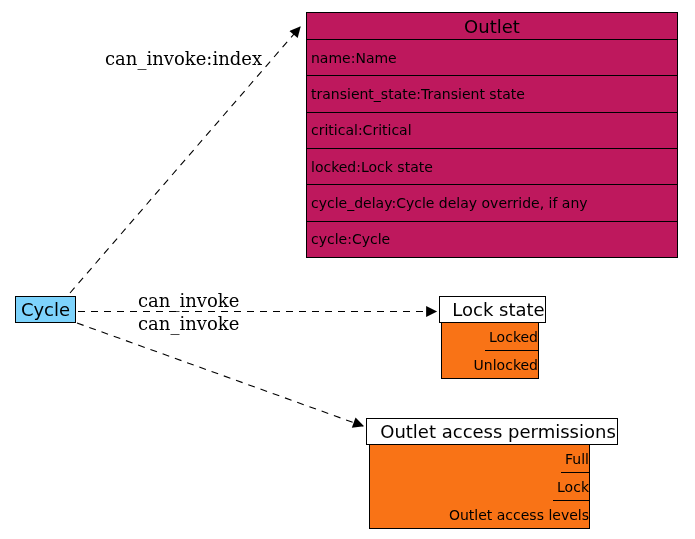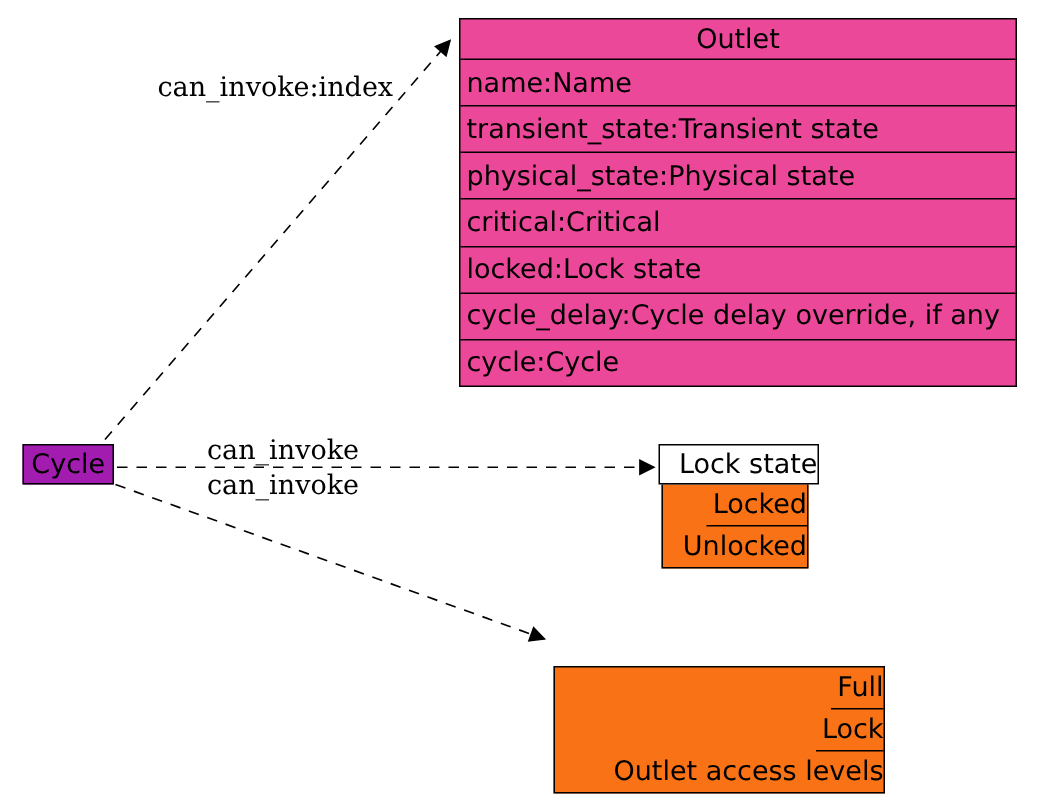--- a/index.html
+++ b/index.html
@@ -21,55 +21,55 @@
     line-height: 24px;
     white-space: nowrap;
   }
   .node-cycle {
     position: absolute;
     left: 15px; top: 296px; width: 61px; height: 27px;
     border: 1px solid #000000;
     box-sizing: border-box;
     display: flex; align-items: center; justify-content: center;
     font-size: 18px;
-    background: #a21caf;
+    background: #7dd3fc;
   }
   .tbl {
     position: absolute;
     border: 1px solid #000000;
     box-sizing: border-box;
-    background: #ec4899;
+    background: #be185d;
     display: flex; flex-direction: column;
   }
   .tbl-hdr {
     flex: none;
     height: 27px;
     border-bottom: 1px solid #000000;
     box-sizing: border-box;
     display: flex; align-items: center; justify-content: center;
     font-size: 18px;
     white-space: nowrap;
   }
   .tbl-row {
     flex: 1 1 0;
     display: flex; align-items: center;
     padding-left: 4px;
-    font-size: 18px;
+    font-size: 14px;
     border-bottom: 1px solid #000000;
     box-sizing: border-box;
     white-space: nowrap;
     overflow: hidden;
   }
   .tbl-row:last-child { border-bottom: none; }
   .hdr-box {
     position: absolute;
     border: 1px solid #000000;
     box-sizing: border-box;
     background: #ffffff;
-    display: flex; align-items: center; justify-content: flex-end;
+    display: flex; align-items: center; justify-content: center;
     font-size: 18px;
     white-space: nowrap;
     z-index: 2;
     padding-left: 12px;
   }
   .body-box {
     position: absolute;
     border: 1px solid #000000;
     box-sizing: border-box;
     background: #f97316;
@@ -101,34 +101,36 @@
   <div class="edge-label" style="left:138px; top:312px;">can_invoke</div>
 
   <div class="node-cycle">
     <span>Cycle</span>
   </div>
 
   <div class="tbl" style="left:306px; top:12px; width:372px; height:246px;">
     <div class="tbl-hdr">Outlet</div>
     <div class="tbl-row">name:Name</div>
     <div class="tbl-row">transient_state:Transient state</div>
-    <div class="tbl-row">physical_state:Physical state</div>
     <div class="tbl-row">critical:Critical</div>
     <div class="tbl-row">locked:Lock state</div>
     <div class="tbl-row">cycle_delay:Cycle delay override, if any</div>
     <div class="tbl-row">cycle:Cycle</div>
   </div>
 
   <div class="hdr-box" style="left:439px; top:296px; width:107px; height:27px;">
     <span>Lock state</span>
   </div>
   <div class="body-box" style="left:441px; top:322px; width:98px; height:57px;">
     <div class="tbl-row">Locked</div>
     <div class="tbl-row">Unlocked</div>
   </div>
 
+  <div class="hdr-box" style="left:366px; top:418px; width:252px; height:27px;">
+    <span>Outlet access permissions</span>
+  </div>
   <div class="body-box" style="left:369px; top:444px; width:221px; height:85px;">
     <div class="tbl-row">Full</div>
     <div class="tbl-row">Lock</div>
     <div class="tbl-row">Outlet access levels</div>
   </div>
 
 </div>
 
 </body></html>

